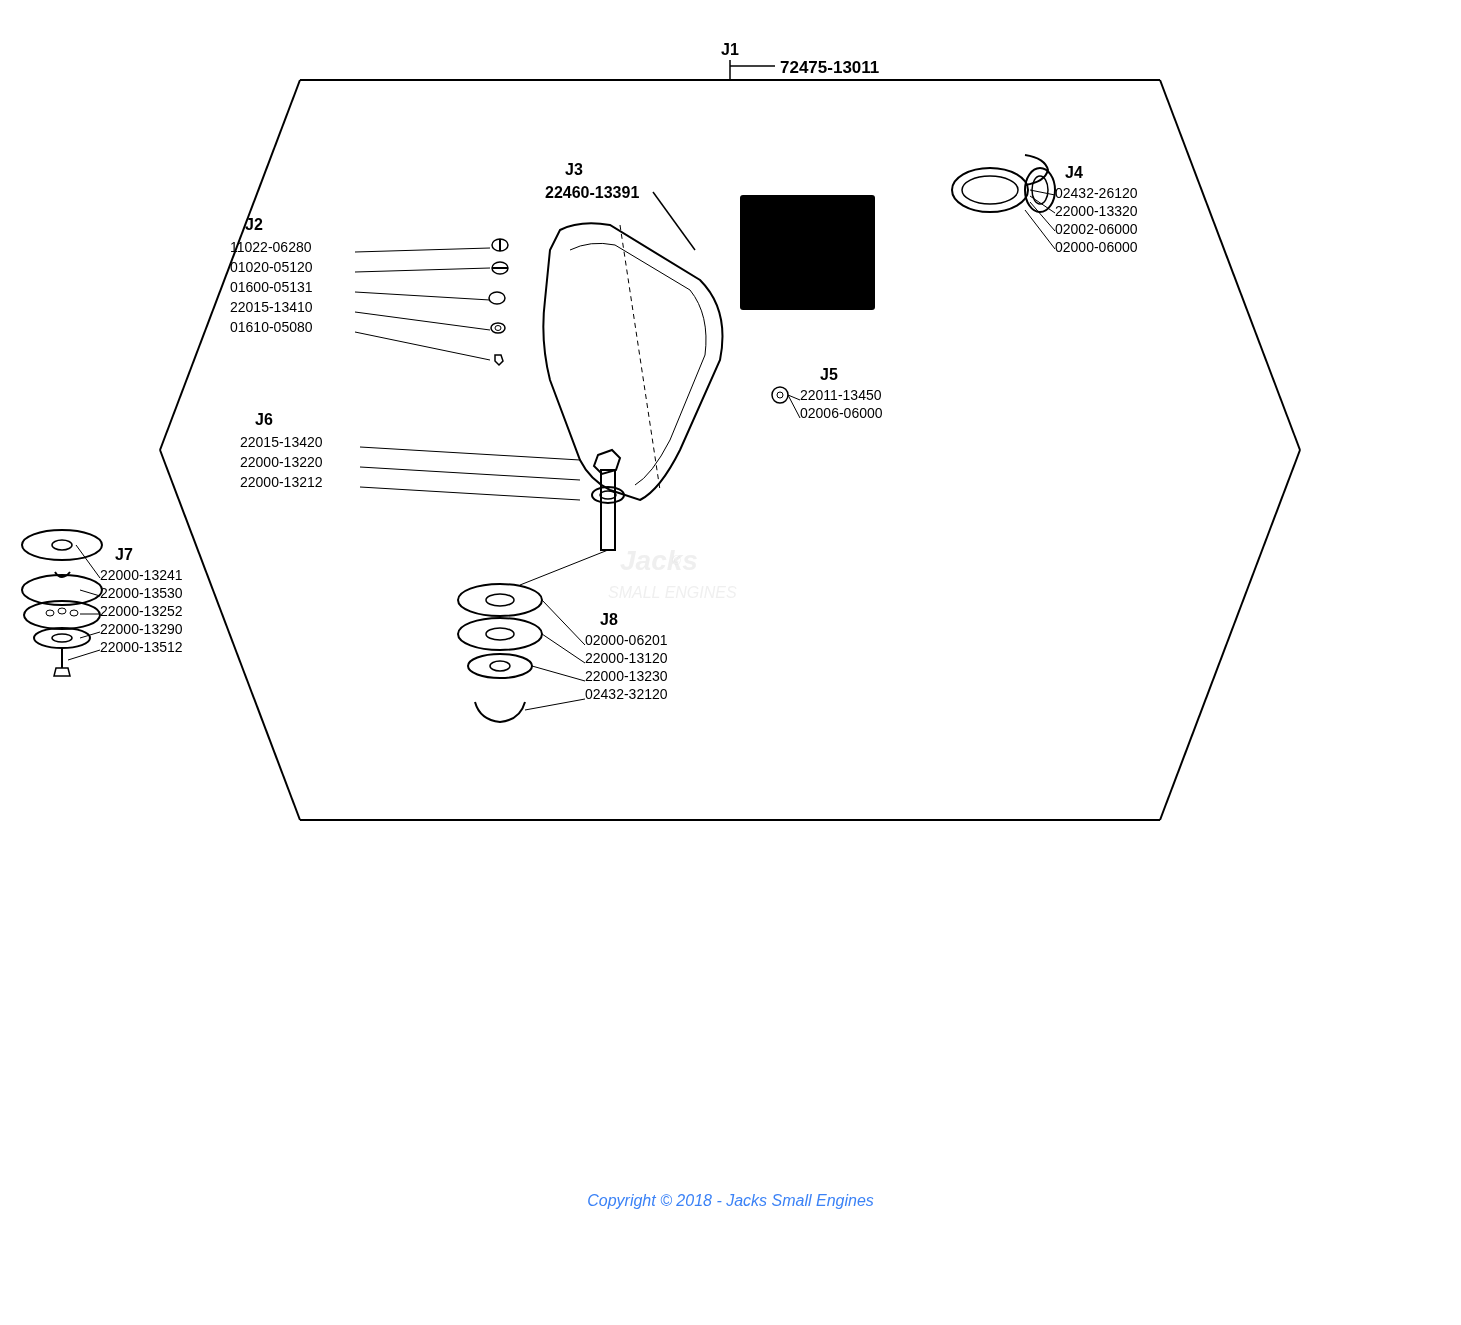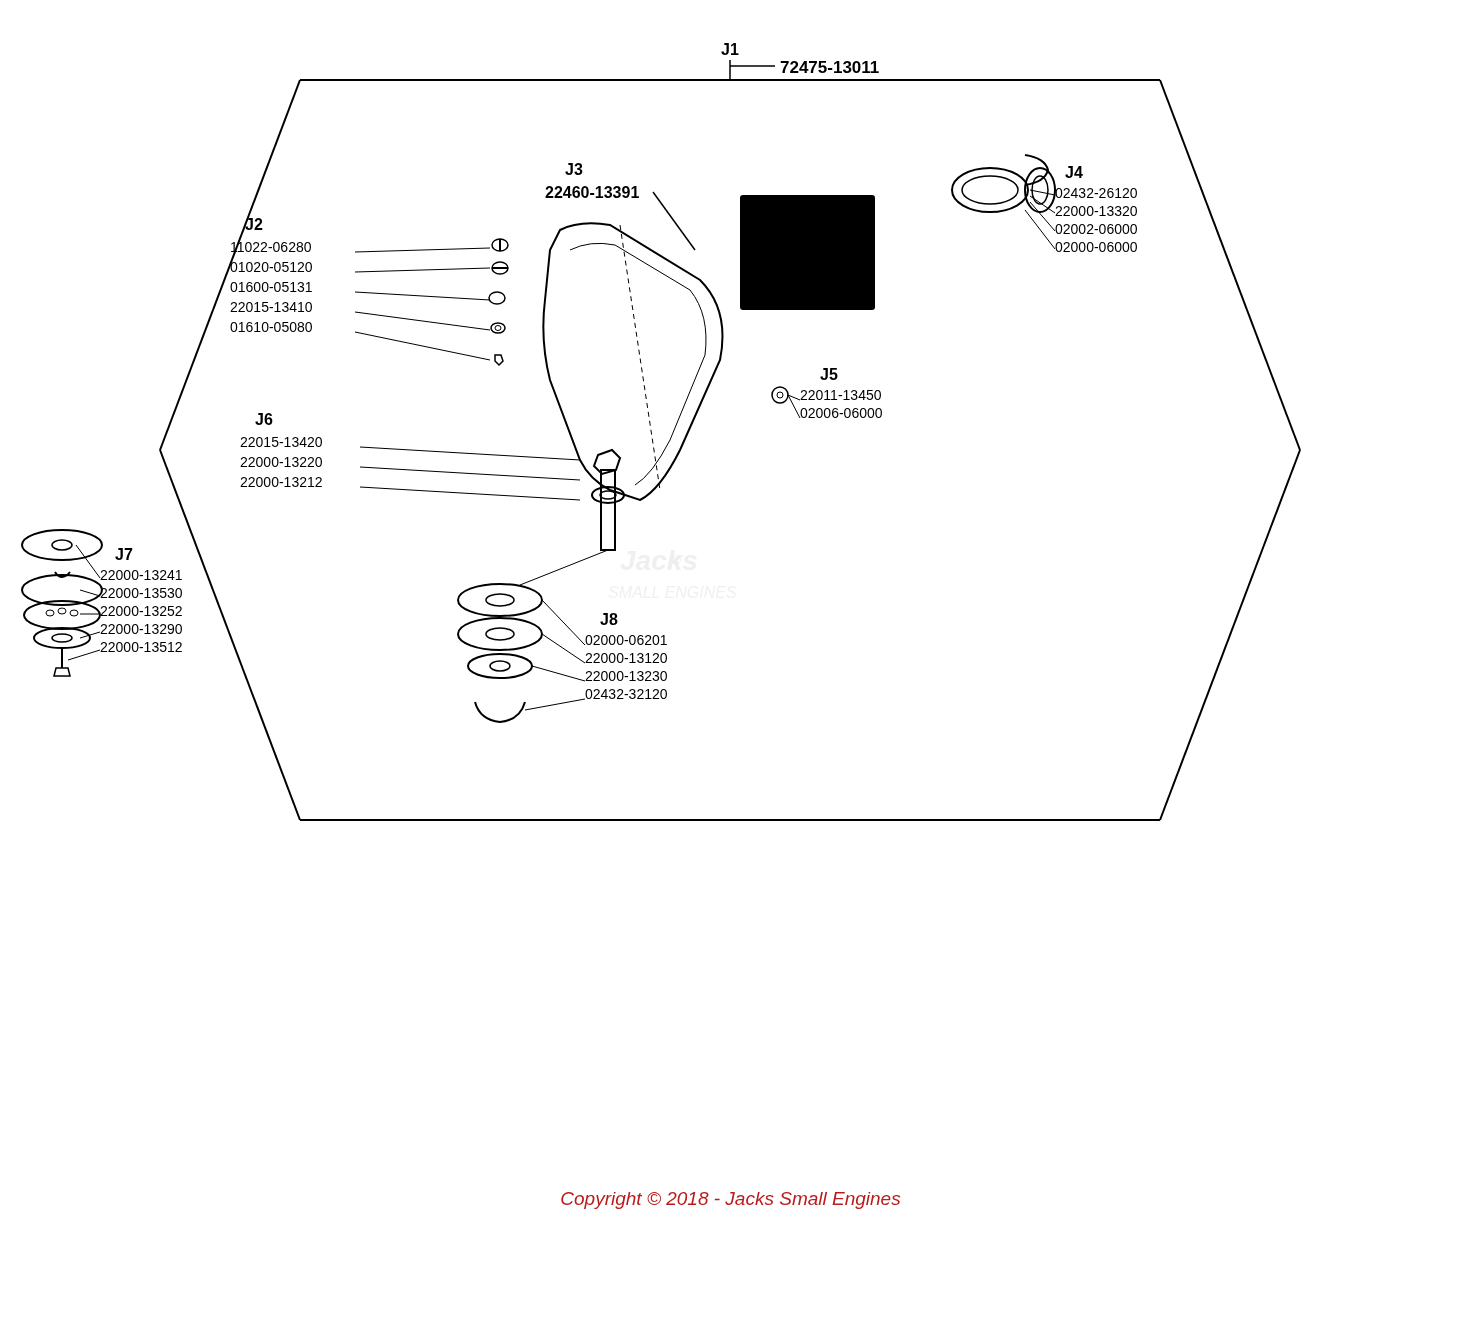--- a/index.html
+++ b/index.html
@@ -25,22 +25,22 @@
       left: 0;
       width: 100%;
       height: 100%;
     }
 
     .copyright-text {
       position: absolute;
       bottom: 115px;
       left: 50%;
       transform: translateX(-50%);
-      color: #b91c1c;
-      font-size: 19px;
+      color: #3b82f6;
+      font-size: 16px;
       white-space: nowrap;
       font-style: italic;
       text-align: center;
     }
   </style>
 </head>
 <body>
 
 <div class="diagram-container">
   <svg class="diagram-svg" viewBox="0 0 1461 1325" xmlns="http://www.w3.org/2000/svg">

